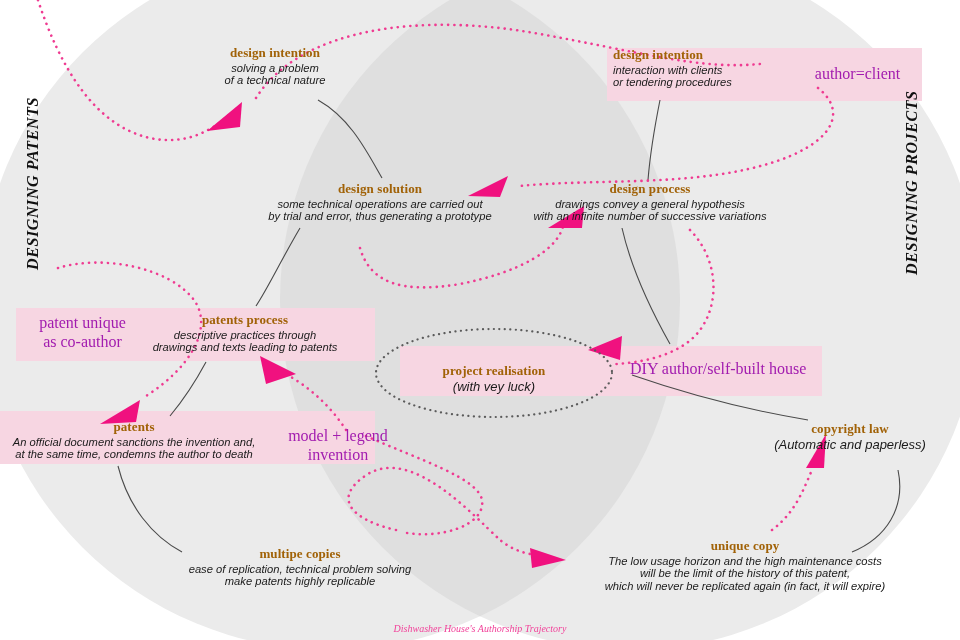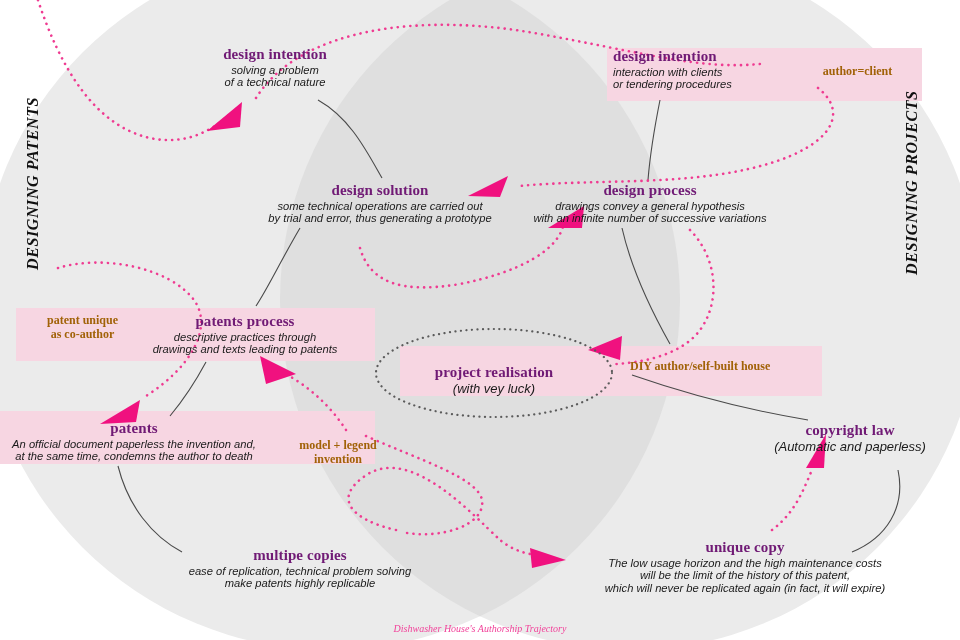--- a/index.html
+++ b/index.html
@@ -9,29 +9,29 @@
   #stage{position:relative;width:960px;height:640px;background:#ffffff;overflow:hidden;}
 
   
   #venn{position:absolute;left:0;top:0;width:960px;height:640px;}
 
   
   .band{position:absolute;background:#f7d6e2;}
 
   
   .node{position:absolute;text-align:center;line-height:1.12;}
-  .node .t{font-weight:bold;font-size:15px;color:#701a75;letter-spacing:.1px;
+  .node .t{font-weight:bold;font-size:13px;color:#a16207;letter-spacing:.1px;
            font-family:"Liberation Serif","DejaVu Serif",serif;}
   .node .d{font-style:italic;font-size:11.2px;color:#1a1a1a;margin-top:1px;
            font-family:Liberation Sans, sans-serif;}
   .node.sub .d{font-size:13px;}
 
   
-  .anno{position:absolute;text-align:center;color:#a16207;font-weight:bold;
-        font-size:12px;line-height:1.2;
+  .anno{position:absolute;text-align:center;color:#a21caf;font-weight:normal;
+        font-size:16px;line-height:1.2;
         font-family:"Liberation Serif","DejaVu Serif",serif;}
 
   
   .side{position:absolute;font-weight:bold;font-style:italic;font-size:16px;
         color:#111;letter-spacing:.6px;white-space:nowrap;
         font-family:"Liberation Serif","DejaVu Serif",serif;}
   #side-left{left:-56px;top:150px;width:180px;text-align:left;
              transform:rotate(-90deg);transform-origin:100px 20px;}
   #side-right{right:-58px;top:160px;width:190px;text-align:left;
               transform:rotate(-90deg);transform-origin:95px 20px;}
@@ -140,21 +140,21 @@
 drawings and texts leading to patents</div>
   </div>
 
   <div class="node sub" style="left:394px;top:364px;width:200px;">
     <div class="t">project realisation</div>
     <div class="d" style="white-space:pre-line;">(with vey luck)</div>
   </div>
 
   <div class="node" style="left:0px;top:420px;width:268px;">
     <div class="t">patents</div>
-    <div class="d" style="white-space:pre-line;">An official document paperless the invention and,
+    <div class="d" style="white-space:pre-line;">An official document sanctions the invention and,
 at the same time, condemns the author to death</div>
   </div>
 
   <div class="node sub" style="left:740px;top:422px;width:220px;">
     <div class="t">copyright law</div>
     <div class="d" style="white-space:pre-line;">(Automatic and paperless)</div>
   </div>
 
   <div class="node" style="left:530px;top:539px;width:430px;">
     <div class="t">unique copy</div>
@@ -175,21 +175,21 @@
 
   <div class="anno" style="left:10px;top:313px;width:145px;">
     <span style="white-space:pre-line;">patent unique
 as co-author</span>
   </div>
 
   <div class="anno" style="left:630px;top:359px;width:300px;text-align:left;">
     <span style="white-space:pre-line;">DIY author/self-built house</span>
   </div>
 
-  <div class="anno" style="left:258px;top:438px;width:160px;">
+  <div class="anno" style="left:258px;top:426px;width:160px;">
     <span style="white-space:pre-line;">model + legend
 invention</span>
   </div>
 
   <div class="side" id="side-left">DESIGNING PATENTS</div>
   <div class="side" id="side-right">DESIGNING PROJECTS</div>
 
   <div id="caption">Dishwasher House's Authorship Trajectory</div>
 
 </div>

